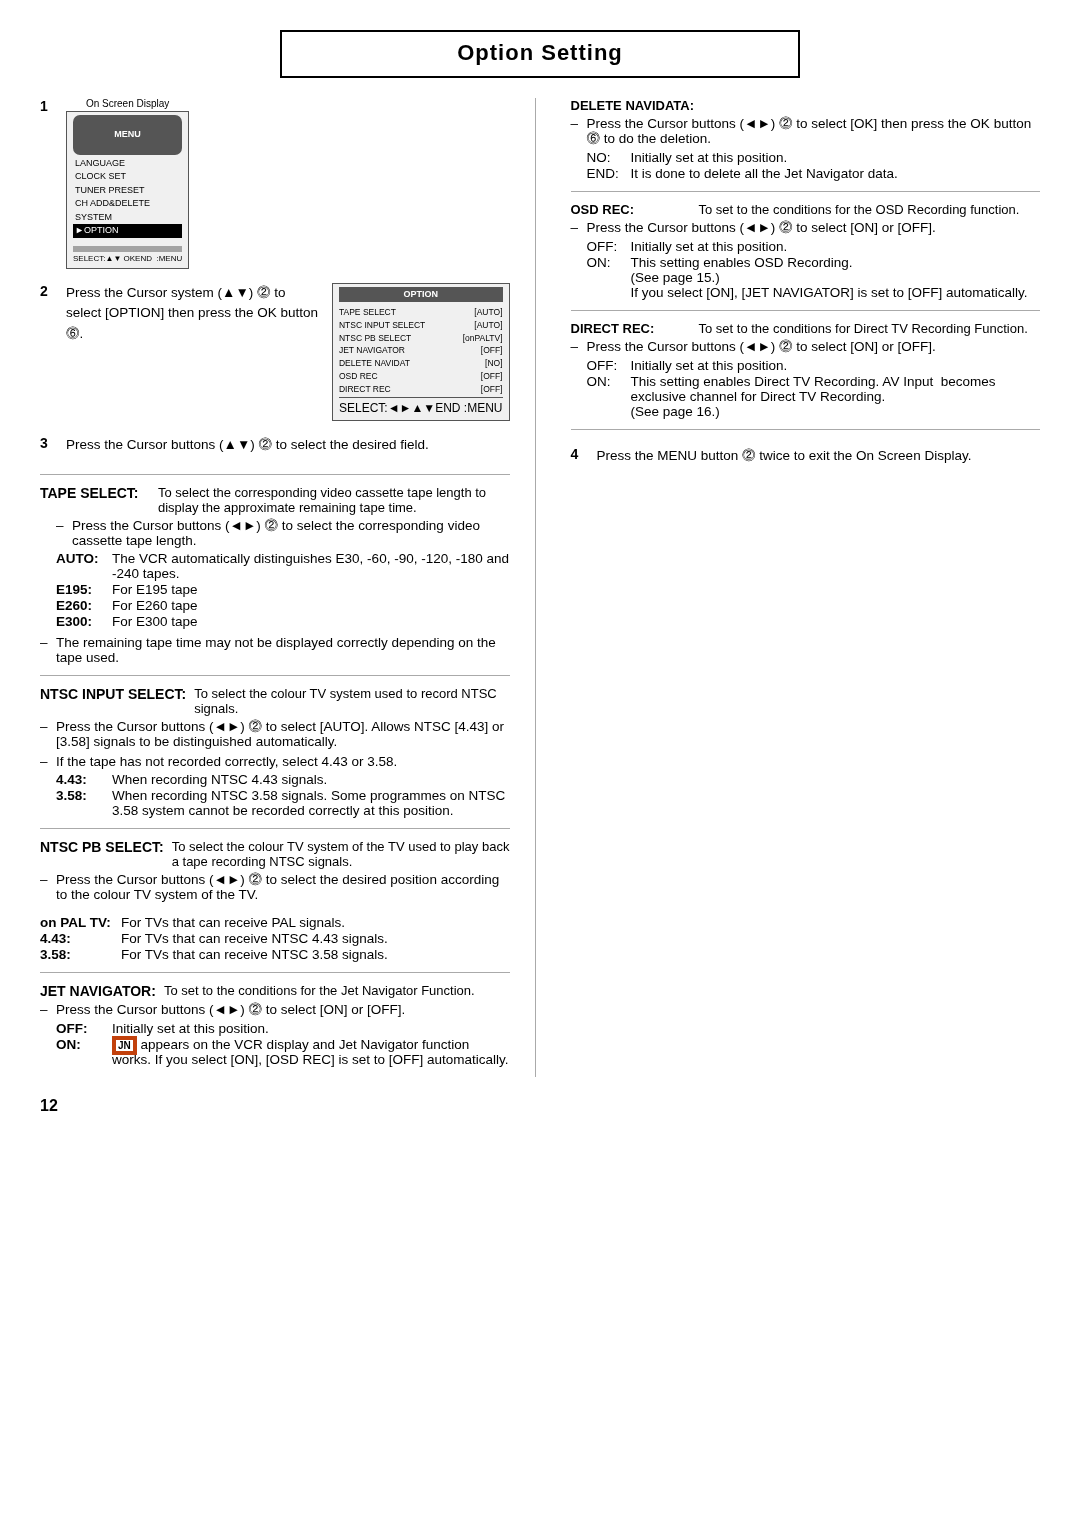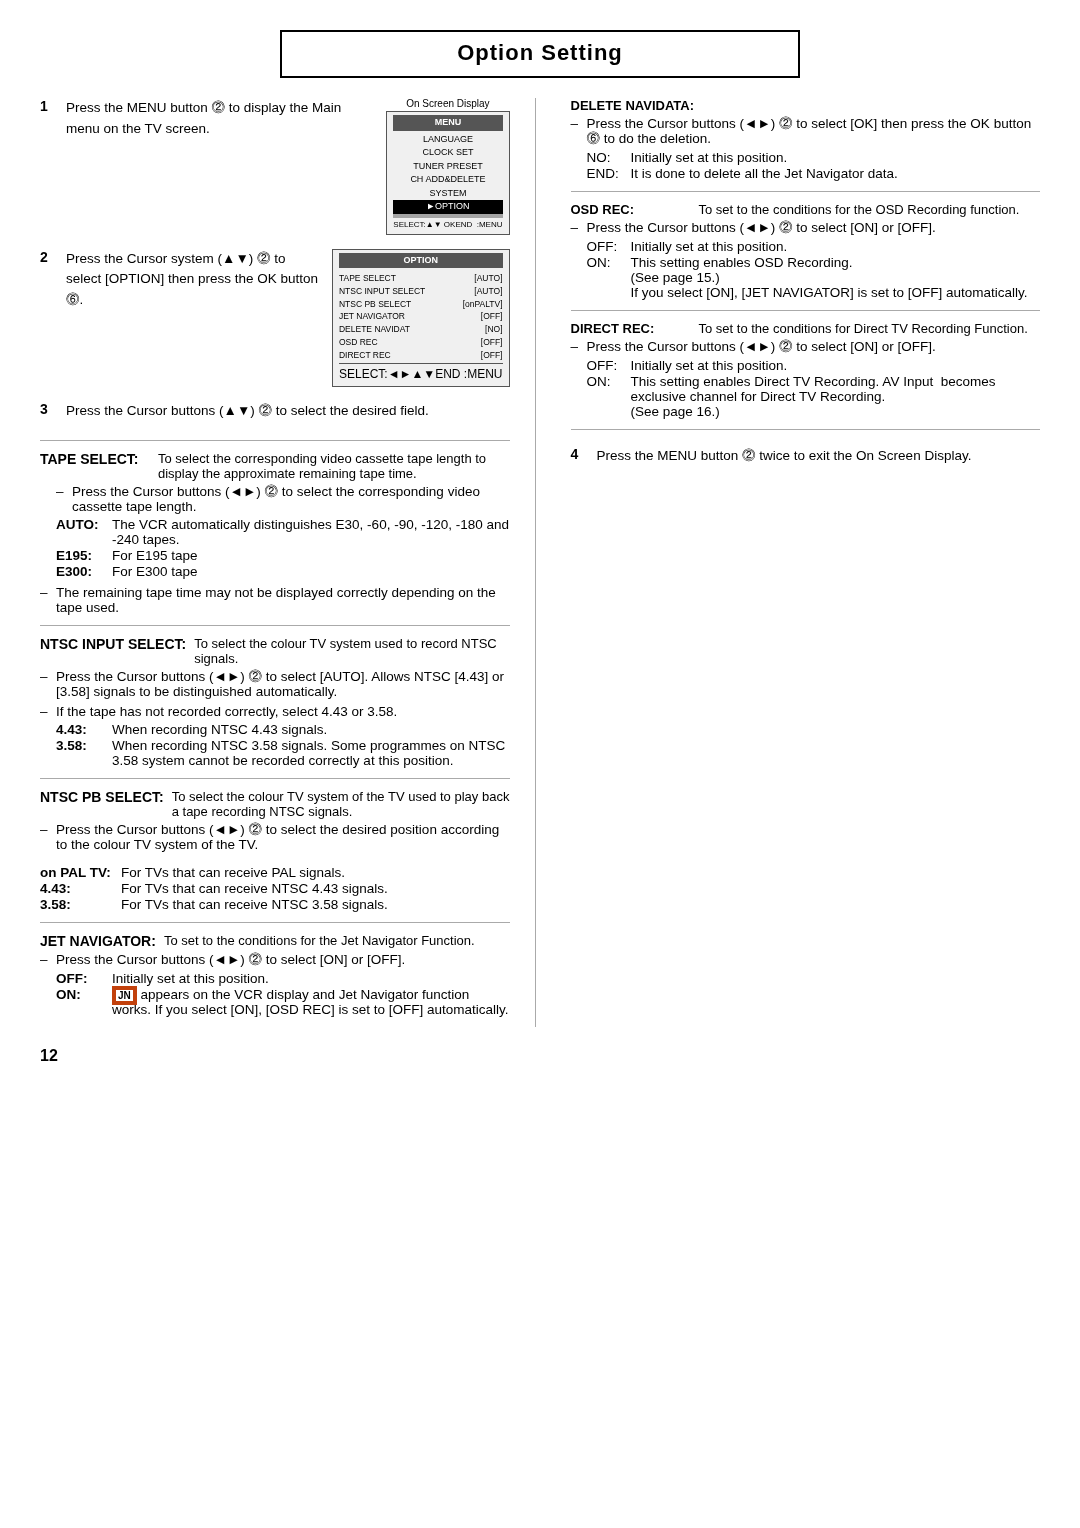--- a/index.html
+++ b/index.html
@@ -68,36 +68,36 @@
       font-size: 10px;
       min-width: 95px;
       line-height: 1.5;
     }
     .menu-box .menu-title {
       background: #555;
       color: #fff;
       text-align: center;
       font-size: 9px;
       font-weight: bold;
-      padding: 1px 3px;
+      padding: 13px 3px;
       margin-bottom: 2px;
+      border-radius: 7px;
     }
     .menu-box .menu-item {
       font-size: 9px;
       padding: 0 2px;
-      text-align: center;
     }
     .menu-box .menu-item.selected {
       background: #000000;
       color: #fff;
     }
     .menu-box .menu-footer {
-      border-top: 4px solid #a3a3a3;
+      border-top: 6px solid #a3a3a3;
       font-size: 8px;
-      margin-top: 0;
+      margin-top: 8px;
       padding-top: 1px;
       display: flex;
       justify-content: flex-start;
     }
     .option-box {
       border: 1px solid #555;
       background: #f0f0f0;
       padding: 3px 6px;
       font-size: 9px;
       min-width: 120px;
@@ -227,23 +227,20 @@
 </div>
 
 <div class="two-col">
 
   <div class="col-left">
 
     <div class="step-block">
       <div class="step-num">1</div>
       <div class="step-content">
         <div class="step-with-image">
-          <div class="step-text">
-            <p>Press the MENU button ⓶ to display the Main menu on the TV screen.</p>
-          </div>
           <div class="step-image-area">
             <div class="on-screen-label">On Screen Display</div>
             <div class="menu-box">
               <div class="menu-title">MENU</div>
               <div class="menu-item">LANGUAGE</div>
               <div class="menu-item">CLOCK SET</div>
               <div class="menu-item">TUNER PRESET</div>
               <div class="menu-item">CH ADD&amp;DELETE</div>
               <div class="menu-item">SYSTEM</div>
               <div class="menu-item selected">►OPTION</div>
@@ -325,20 +322,24 @@
       </div>
       <div class="sub-row indent">
         <span class="sub-label bold">AUTO:</span>
         <span>The VCR automatically distinguishes E30, -60, -90, -120, -180 and -240 tapes.</span>
       </div>
       <div class="sub-row indent">
         <span class="sub-label bold">E195:</span>
         <span>For E195 tape</span>
       </div>
       <div class="sub-row indent">
+        <span class="sub-label bold">E260:</span>
+        <span>For E260 tape</span>
+      </div>
+      <div class="sub-row indent">
         <span class="sub-label bold">E300:</span>
         <span>For E300 tape</span>
       </div>
       <div style="margin-top:6px;">
         <div class="dash-item">
           <span class="dash">–</span>
           <span>The remaining tape time may not be displayed correctly depending on the tape used.</span>
         </div>
       </div>
     </div>

